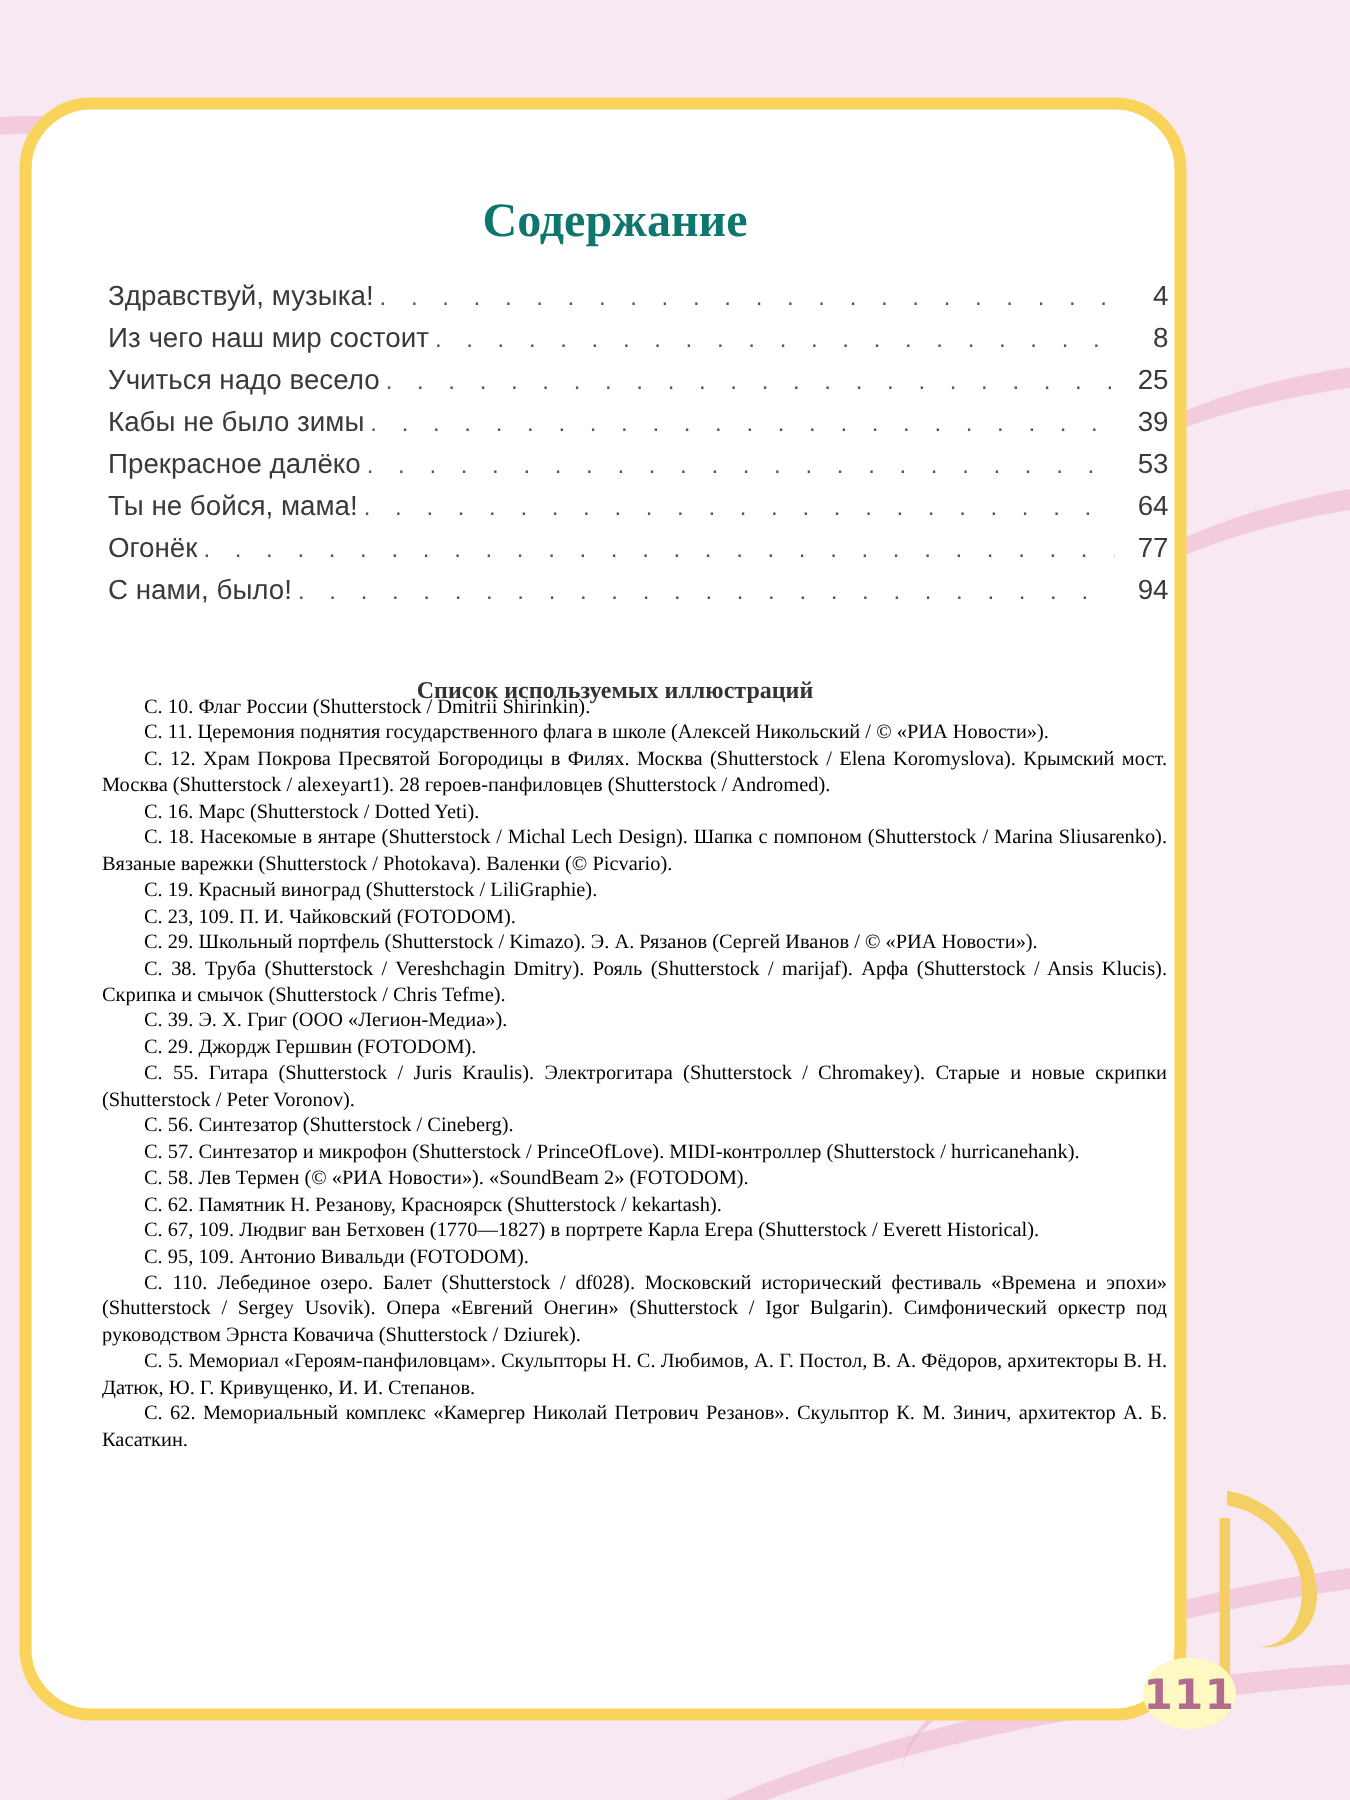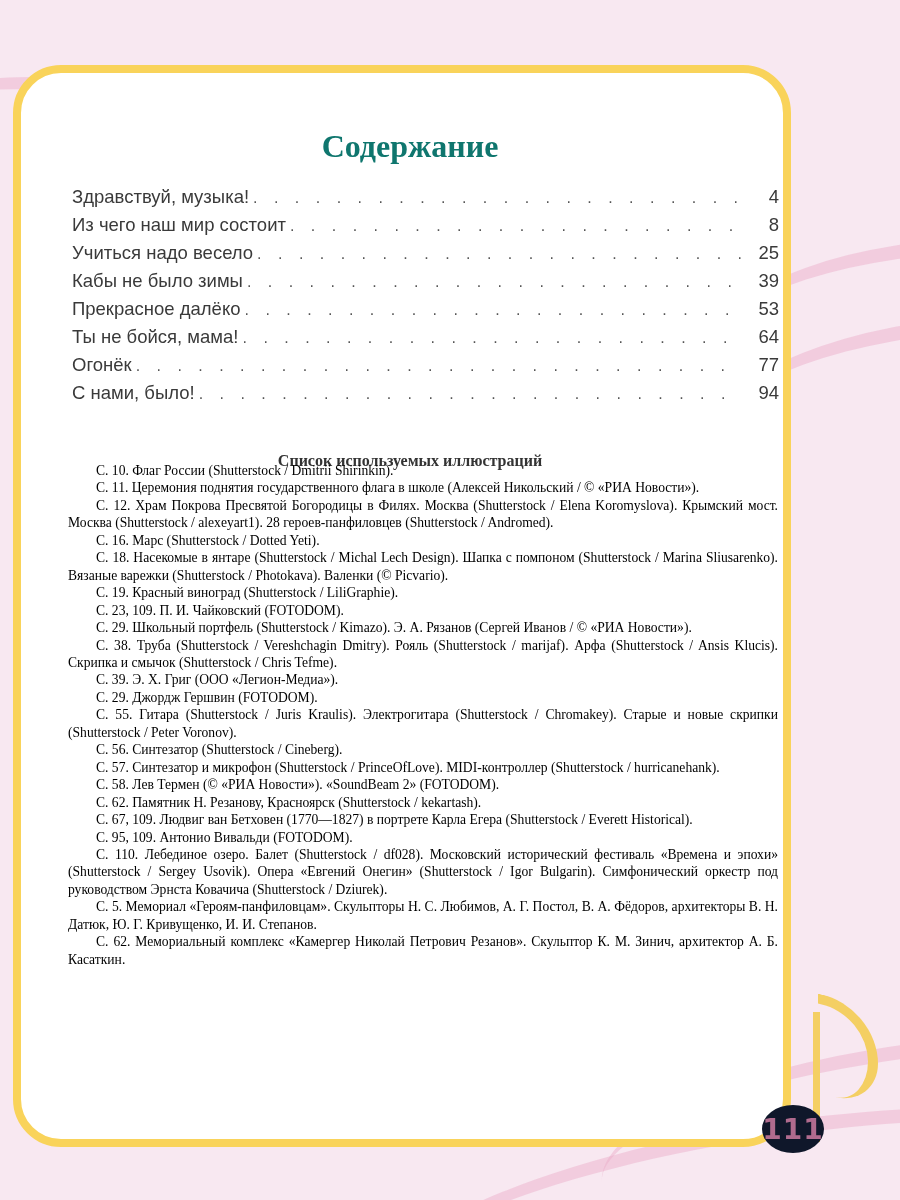--- a/index.html
+++ b/index.html
@@ -22,21 +22,21 @@
     position: absolute; left: 813px; top: 1012px; width: 7px; height: 130px;
     background: #f4cf63;
   }
   .note-flag {
     position: absolute; left: 818px; top: 1000px; width: 60px; height: 100px;
     border-right: 10px solid #f4cf63; border-top: 10px solid #f4cf63;
     border-radius: 0 80px 60px 0; box-sizing: border-box; transform: skewY(12deg);
   }
   .page-badge {
     position: absolute; left: 762px; top: 1105px; width: 62px; height: 48px;
-    background: #0f172a; border-radius: 50%;
+    background: #fef9c3; border-radius: 50%;
     display: flex; align-items: center; justify-content: center;
     font-family: "DejaVu Sans", sans-serif; font-weight: bold; font-size: 28px;
     color: #b06b8e; letter-spacing: 1px;
   }
   .title {
     position: absolute; left: 0; top: 128px; width: 820px; text-align: center;
     font-size: 32px; font-weight: bold; color: #0f766e;
     font-family: "Liberation Serif", serif;
   }
   .toc {

